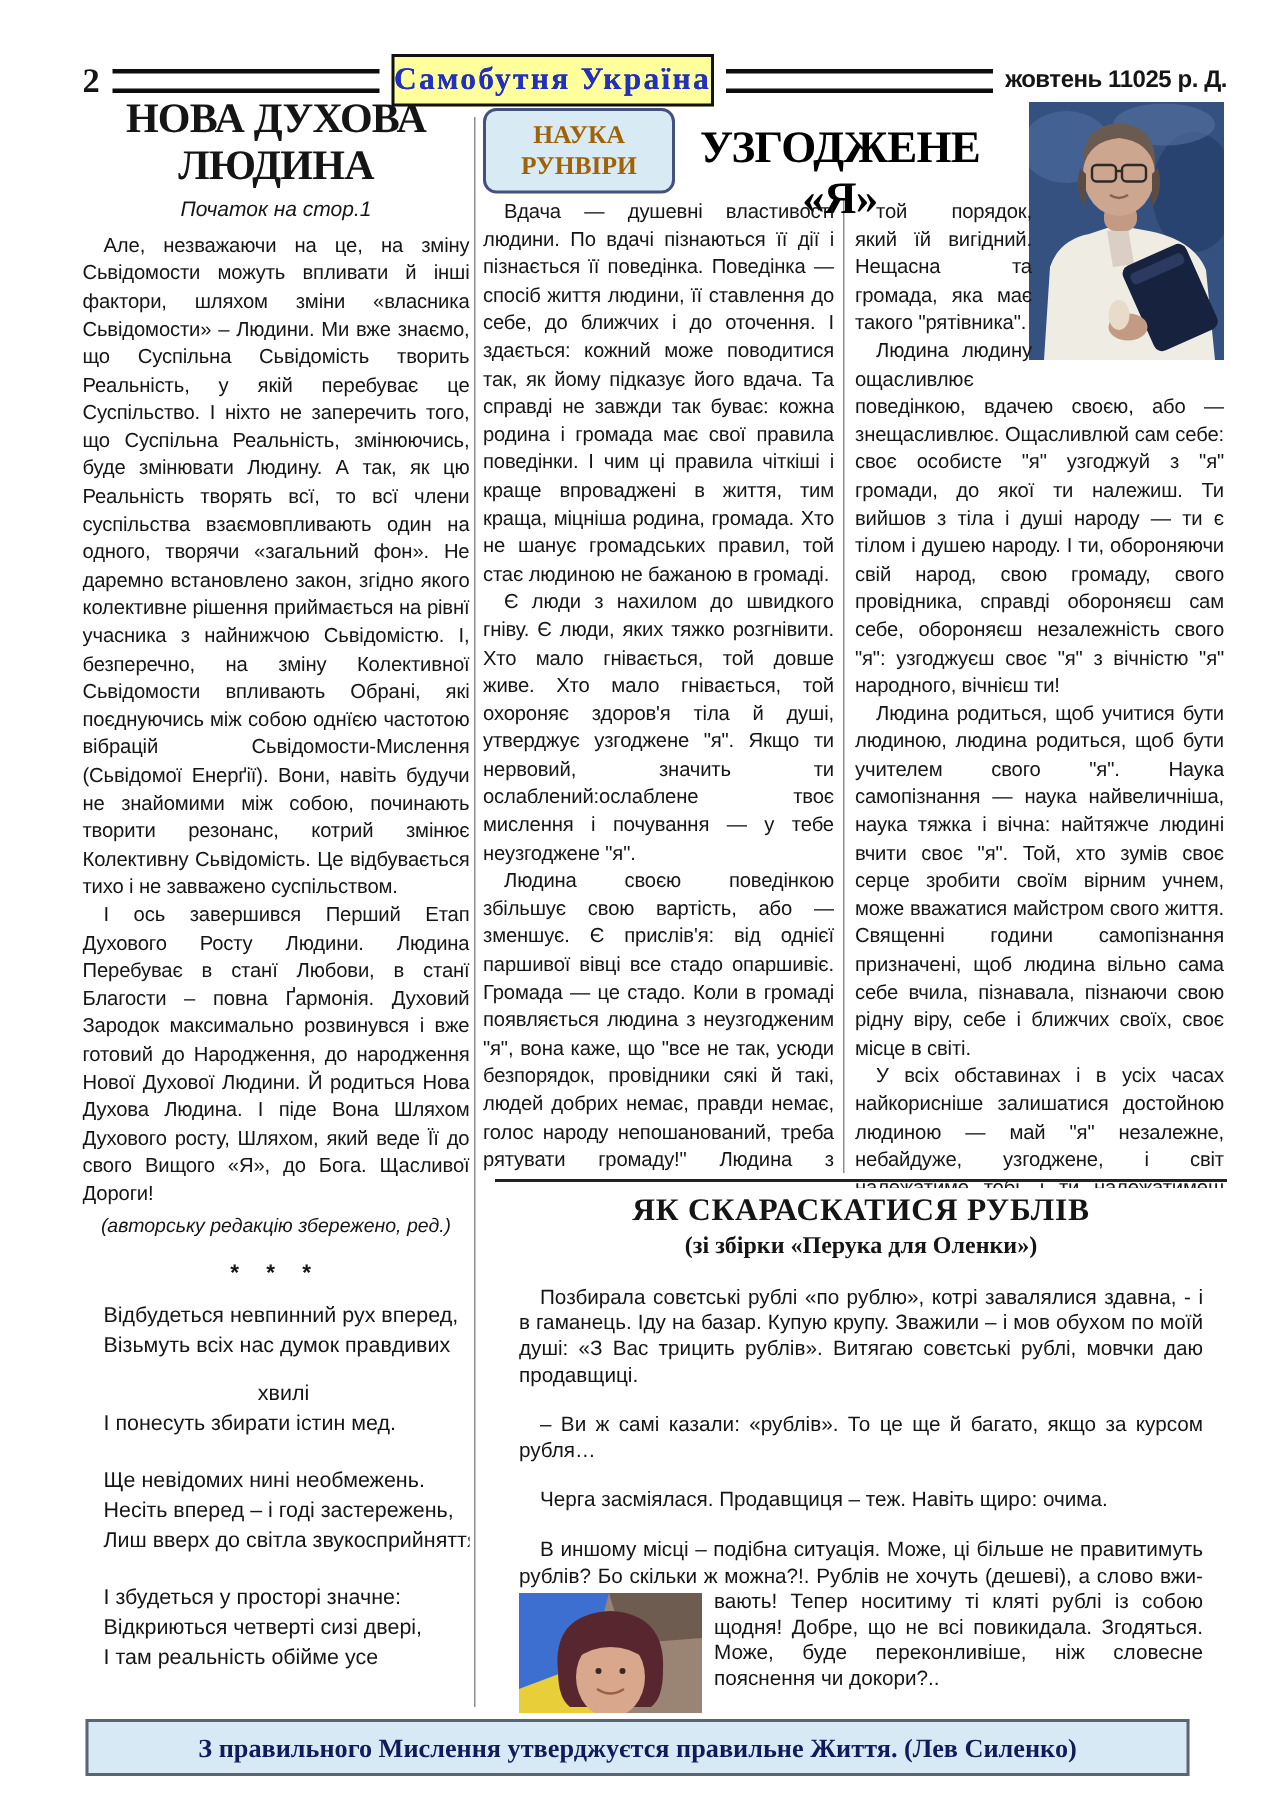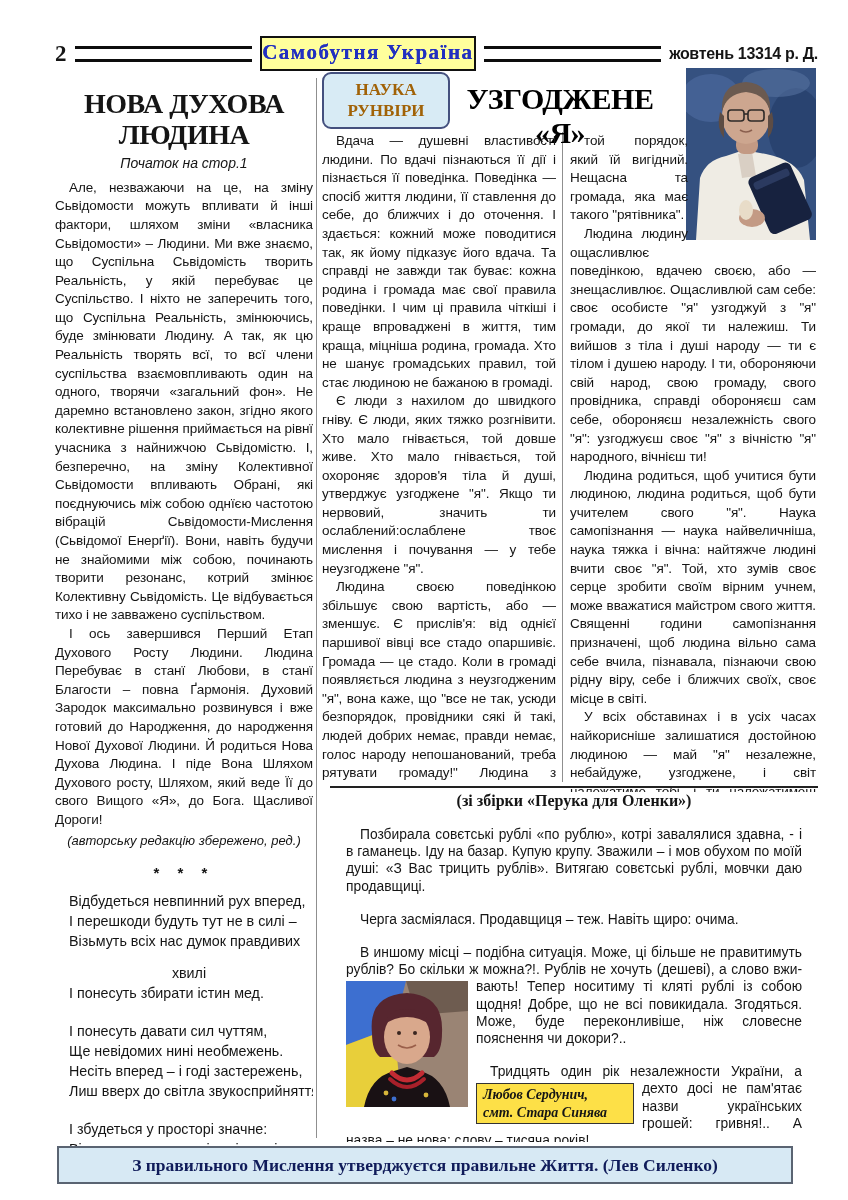--- a/index.html
+++ b/index.html
@@ -18,21 +18,21 @@
   
   .vdiv{position:absolute;width:1px;background:#8f8f8f;}
   .vdiv1{left:316px;top:78px;height:1060px;}
   .vdiv2{left:562px;top:132px;height:650px;}
 
   
   .coltext p{margin:0;text-align:justify;text-indent:14px;font-size:13.5px;line-height:18.6px;
              letter-spacing:-0.1px;}
 
   
-  .col1{position:absolute;left:55px;top:86px;width:258px;height:1068px;overflow:hidden;}
+  .col1{position:absolute;left:55px;top:62px;width:258px;height:1068px;overflow:hidden;}
   .la-title{font-family:"Liberation Serif",serif;font-weight:bold;font-size:28px;line-height:1.12;
             text-align:center;margin:2px 0 4px;letter-spacing:-0.5px;}
   .la-subtitle{font-style:italic;font-size:14px;text-align:center;margin-bottom:8px;}
   .la-note{font-style:italic;font-size:13px;text-align:center;margin-top:3px;}
   .la-sep{text-align:center;letter-spacing:7px;font-size:15px;font-weight:bold;margin:16px 0 10px;}
   .poem{font-size:14.3px;line-height:20px;margin-left:14px;}
   .poem .stanza{margin-bottom:18px;}
   .poem .line{white-space:nowrap;}
   .poem .line.right{text-align:center;padding-right:4px;white-space:normal;margin-top:12px;}
 
@@ -73,44 +73,42 @@
 </head>
 <body>
 
 <div class="page">
 
   <div class="header">
     <div class="page-num">2</div>
     <div class="hrule"></div>
     <div class="masthead">Самобутня Україна</div>
     <div class="hrule"></div>
-    <div class="date">жовтень 13314 р. Д.</div>
+    <div class="date">жовтень 11025 р. Д.</div>
   </div>
 
   <div class="vdiv vdiv1"></div>
   <div class="vdiv vdiv2"></div>
 
   <div class="col1 coltext">
     <div class="la-title">НОВА ДУХОВА ЛЮДИНА</div>
     <div class="la-subtitle">Початок  на стор.1</div>
     <p>Але, незважаючи на це, на зміну Сьвідомости можуть впливати й інші фактори, шляхом зміни «власника Сьвідомости» – Людини. Ми вже знаємо, що Суспільна Сьвідомість творить Реальність, у якій перебуває це Суспільство. І ніхто не заперечить того, що Суспільна Реальність, змінюючись, буде змінювати Людину. А так, як цю Реальність творять всї, то всї члени суспільства взаємовпливають один на одного, творячи «загальний фон». Не даремно встановлено закон, згідно якого колективне рішення приймається на рівнї учасника з найнижчою Сьвідомістю. І, безперечно, на зміну Колективної Сьвідомости впливають Обрані, які поєднуючись між собою однїєю частотою вібрацій Сьвідомости-Мислення (Сьвідомої Енерґії). Вони, навіть будучи не знайомими між собою, починають творити резонанс, котрий змінює Колективну Сьвідомість. Це відбувається тихо і не завважено суспільством.</p>
     <p>І ось завершився Перший Етап Духового Росту Людини. Людина Перебуває в станї Любови, в станї Благости – повна Ґармонія. Духовий Зародок максимально розвинувся і вже готовий до Народження, до народження Нової Духової Людини. Й родиться Нова Духова Людина. І піде Вона Шляхом Духового росту, Шляхом, який веде Її до свого Вищого «Я», до Бога. Щасливої Дороги!</p>
     <div class="la-note">(авторську редакцію збережено, ред.)</div>
     <div class="la-sep">* * *</div>
 
     <div class="poem">
       <div class="stanza">
         <div class="line">Відбудеться невпинний рух вперед,</div>
-        <div class="line">І перешкоди будуть тут не в силі –</div>
         <div class="line">Візьмуть всіх нас думок правдивих</div>
         <div class="line right">хвилі</div>
         <div class="line">І понесуть збирати істин мед.</div>
       </div>
       <div class="stanza">
-        <div class="line">І понесуть давати сил чуттям,</div>
         <div class="line">Ще невідомих нині необмежень.</div>
         <div class="line">Несіть вперед – і годі застережень,</div>
         <div class="line">Лиш вверх до світла звукосприйняття.</div>
       </div>
       <div class="stanza">
         <div class="line">І збудеться у просторі значне:</div>
         <div class="line">Відкриються четверті сизі двері,</div>
         <div class="line">І там реальність обійме усе</div>
 
       </div>
@@ -161,23 +159,25 @@
   <div class="col3 coltext">
     <div class="photo-spacer"></div>
     <p>той порядок, який їй вигідний. Нещасна та громада, яка має такого "рятівника".</p>
     <p>Людина людину ощасливлює поведінкою, вдачею своєю, або — знещасливлює. Ощасливлюй сам себе: своє особисте "я" узгоджуй з "я" громади, до якої ти належиш. Ти вийшов з тіла і душі народу — ти є тілом і душею народу. І ти, обороняючи свій народ, свою громаду, свого провідника, справді обороняєш сам себе, обороняєш незалежність свого "я": узгоджуєш своє "я" з вічністю "я" народного, вічнієш ти!</p>
     <p>Людина родиться, щоб учитися бути людиною, людина родиться, щоб бути учителем свого "я". Наука самопізнання — наука найвеличніша, наука тяжка і вічна: найтяжче людині вчити своє "я". Той, хто зумів своє серце зробити своїм вірним учнем, може вважатися майстром свого життя. Священні години самопізнання призначені, щоб людина вільно сама себе вчила, пізнавала, пізнаючи свою рідну віру, себе і ближчих своїх, своє місце в світі.</p>
     <p>У всіх обставинах і в усіх часах найкорисніше залишатися достойною людиною — май "я" незалежне, небайдуже, узгоджене, і світ належатиме тобі, і ти належатимеш світові!</p>
 
   </div>
 
   <div class="bottom-article">
+    <div class="ba-title">ЯК СКАРАСКАТИСЯ РУБЛІВ</div>
     <div class="ba-subtitle">(зі збірки «Перука для Оленки»)</div>
     <div class="ba-body">
       <p>Позбирала совєтські рублі «по рублю», котрі завалялися здавна, - і в гаманець. Іду на базар. Купую крупу. Зважили – і мов обухом по моїй душі: «З Вас трицить рублів». Витягаю совєтські рублі, мовчки даю продавщиці.</p>
+      <p>– Ви ж самі казали: «рублів». То це ще й багато, якщо за курсом рубля…</p>
       <p>Черга засміялася. Продавщиця – теж. Навіть щиро: очима.</p>
       <p><span>В иншому місці – подібна ситуація. Може, ці більше не правитимуть рублів? Бо скільки ж можна?!. Рублів не хочуть (дешеві), а слово вжи-</span><span class="w-photo-float">
             <svg width="122" height="126" viewBox="0 0 122 126" xmlns="http://www.w3.org/2000/svg">
             <rect width="122" height="126" fill="#9a8474"></rect>
             <polygon points="0,0 60,0 48,46 0,64" fill="#3d6fd0"></polygon>
             <polygon points="0,64 48,46 56,126 0,126" fill="#e8cf3a"></polygon>
             <polygon points="60,0 122,0 122,30 70,34" fill="#6e5c50"></polygon>
 
             <path d="M26 52 Q22 14 61 12 Q98 14 96 52 Q96 70 88 76 L34 76 Q26 70 26 52 Z" fill="#57262f"></path>
 

